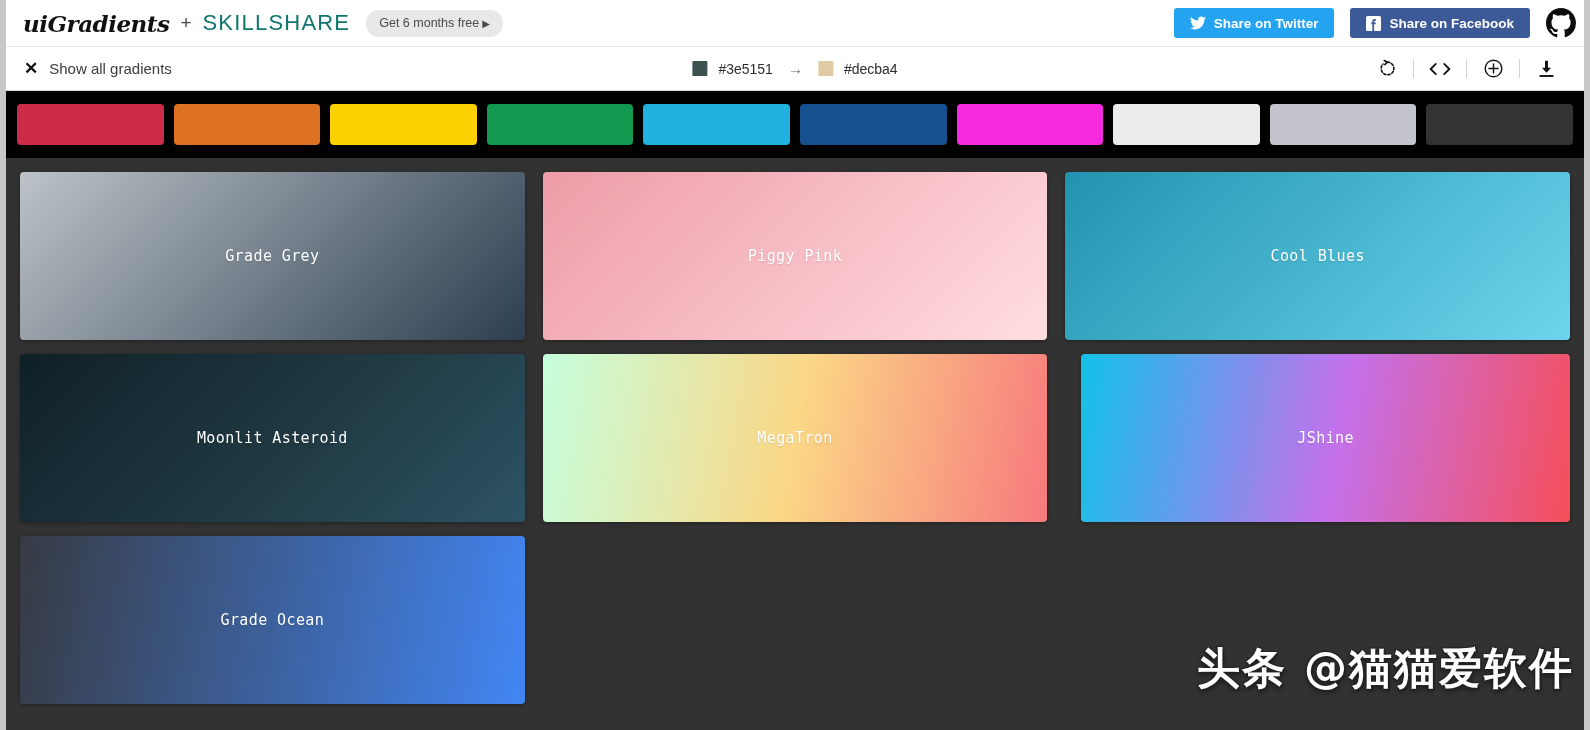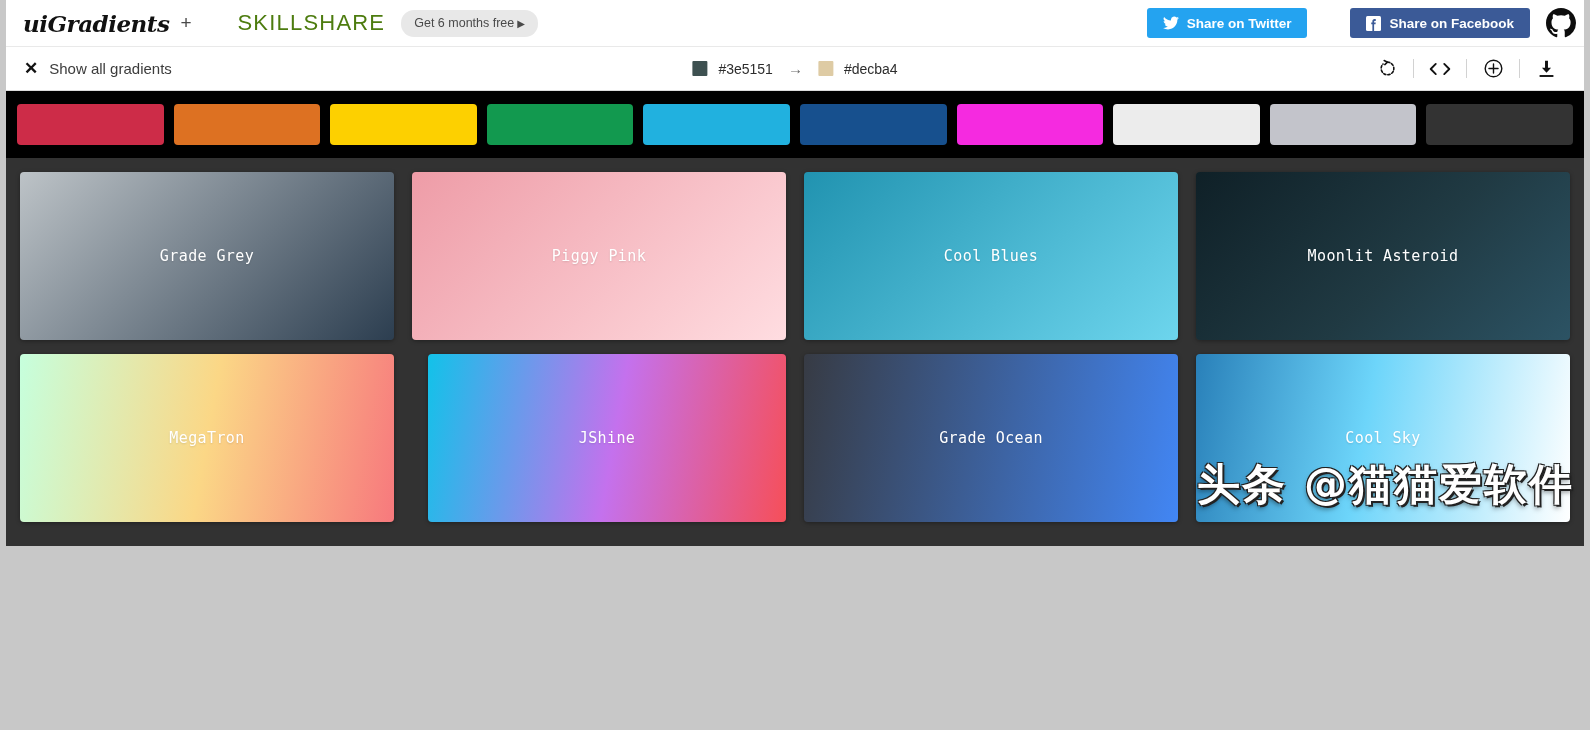--- a/index.html
+++ b/index.html
@@ -10,21 +10,21 @@
     overflow: hidden;
     background: #c8c8c8;
     font-family: "Liberation Sans", sans-serif;
   }
 
   #app {
     position: absolute;
     left: 6px;
     top: 0;
     width: 1578px;
-    height: 546px;
+    height: 730px;
     background: #323232;
     overflow: hidden;
   }
 
   
   .topbar {
     height: 47px;
     background: #ffffff;
     display: flex;
     align-items: center;
@@ -77,22 +77,22 @@
     gap: 8px;
     height: 30px;
     padding: 0 16px;
     border-radius: 3px;
     color: #fff;
     font-size: 13.5px;
     font-weight: bold;
     cursor: pointer;
     white-space: nowrap;
   }
-  .share-btn.twitter { background: #24a3f0; margin-right: 10px; }
-  .share-btn.facebook { background: #3b5a97; margin-right: 8px; margin-left: 33px; }
+  .share-btn.twitter { background: #24a3f0; margin-right: 16px; }
+  .share-btn.facebook { background: #3b5a97; margin-right: 8px; }
   .gh-wrap { width: 46px; display: flex; align-items: center; justify-content: center; }
 
   
   .subbar {
     height: 44px;
     background: #ffffff;
     display: flex;
     align-items: center;
     padding-left: 18px;
     border-bottom: 1px solid #dcdcdc;
@@ -153,21 +153,21 @@
     flex: 1 1 0;
     height: 41px;
     border-radius: 4px;
     cursor: pointer;
   }
 
   
   .grid {
     padding: 14px 14px 0 14px;
     display: grid;
-    grid-template-columns: repeat(4, 1fr);
+    grid-template-columns: repeat(3, 1fr);
     gap: 14px 18px;
     background: #323232;
   }
   .card {
     height: 168px;
     border-radius: 4px;
     display: flex;
     align-items: center;
     justify-content: center;
     box-shadow: 0 1px 4px rgba(0,0,0,0.35);
@@ -203,21 +203,21 @@
   }
 </style>
 </head>
 <body>
 
 <div id="app">
 
   <div class="topbar">
     <span class="brand">uiGradients</span>
     <span class="plus">+</span>
-    <span class="skillshare" style="color: #4d7c0f; margin-left: 35px;">SKILLSHARE</span>
+    <span class="skillshare" style="color: #0f766e;">SKILLSHARE</span>
     <span class="pill">
       <span>Get 6 months free</span><span class="caret">▶</span>
     </span>
 
     <div class="topbar-right">
       <div class="share-btn twitter" style="background: rgb(36, 163, 240);">
         <svg width="16" height="14" viewBox="0 0 24 20">
           <path fill="#ffffff" d="M24 2.6c-.9.4-1.8.7-2.8.8 1-.6 1.8-1.6 2.2-2.7-1 .6-2 1-3.1 1.2A4.9 4.9 0 0 0 11.9 5c0 .4 0 .8.1 1.1A13.9 13.9 0 0 1 1.7.9 4.9 4.9 0 0 0 3.2 7.5c-.8 0-1.5-.2-2.2-.6v.1c0 2.4 1.7 4.4 3.9 4.8-.4.1-.8.2-1.3.2-.3 0-.6 0-.9-.1.6 2 2.4 3.4 4.6 3.4A9.8 9.8 0 0 1 0 17.4a13.9 13.9 0 0 0 7.5 2.2c9.1 0 14-7.5 14-14v-.6c1-.7 1.8-1.6 2.5-2.4z"></path>
         </svg>
         <span>Share on Twitter</span>
@@ -309,19 +309,16 @@
       </div>
       <div class="card" style="background: linear-gradient(100deg, rgb(198, 255, 221) 0%, rgb(251, 215, 134) 50%, rgb(247, 121, 125) 100%);">
         <span class="card-label" style="color: rgb(255, 255, 255);">MegaTron</span>
       </div>
       <div class="card" style="background: linear-gradient(100deg, rgb(18, 194, 233) 0%, rgb(196, 113, 237) 52%, rgb(246, 79, 89) 100%); margin-left: 16px;">
         <span class="card-label" style="color: rgb(255, 255, 255);">JShine</span>
       </div>
       <div class="card" style="background: linear-gradient(100deg, rgb(55, 59, 68) 0%, rgb(66, 134, 244) 100%);">
         <span class="card-label" style="color: rgb(255, 255, 255);">Grade Ocean</span>
       </div>
-      <div class="card" style="background: linear-gradient(100deg, rgb(41, 128, 185) 0%, rgb(109, 213, 250) 45%, rgb(255, 255, 255) 100%);">
-        <span class="card-label" style="color: rgb(255, 255, 255);">Cool Sky</span>
-      </div>
     </div>
 
   <div class="watermark">头条 @猫猫爱软件</div>
 </div>
 
 </body></html>

